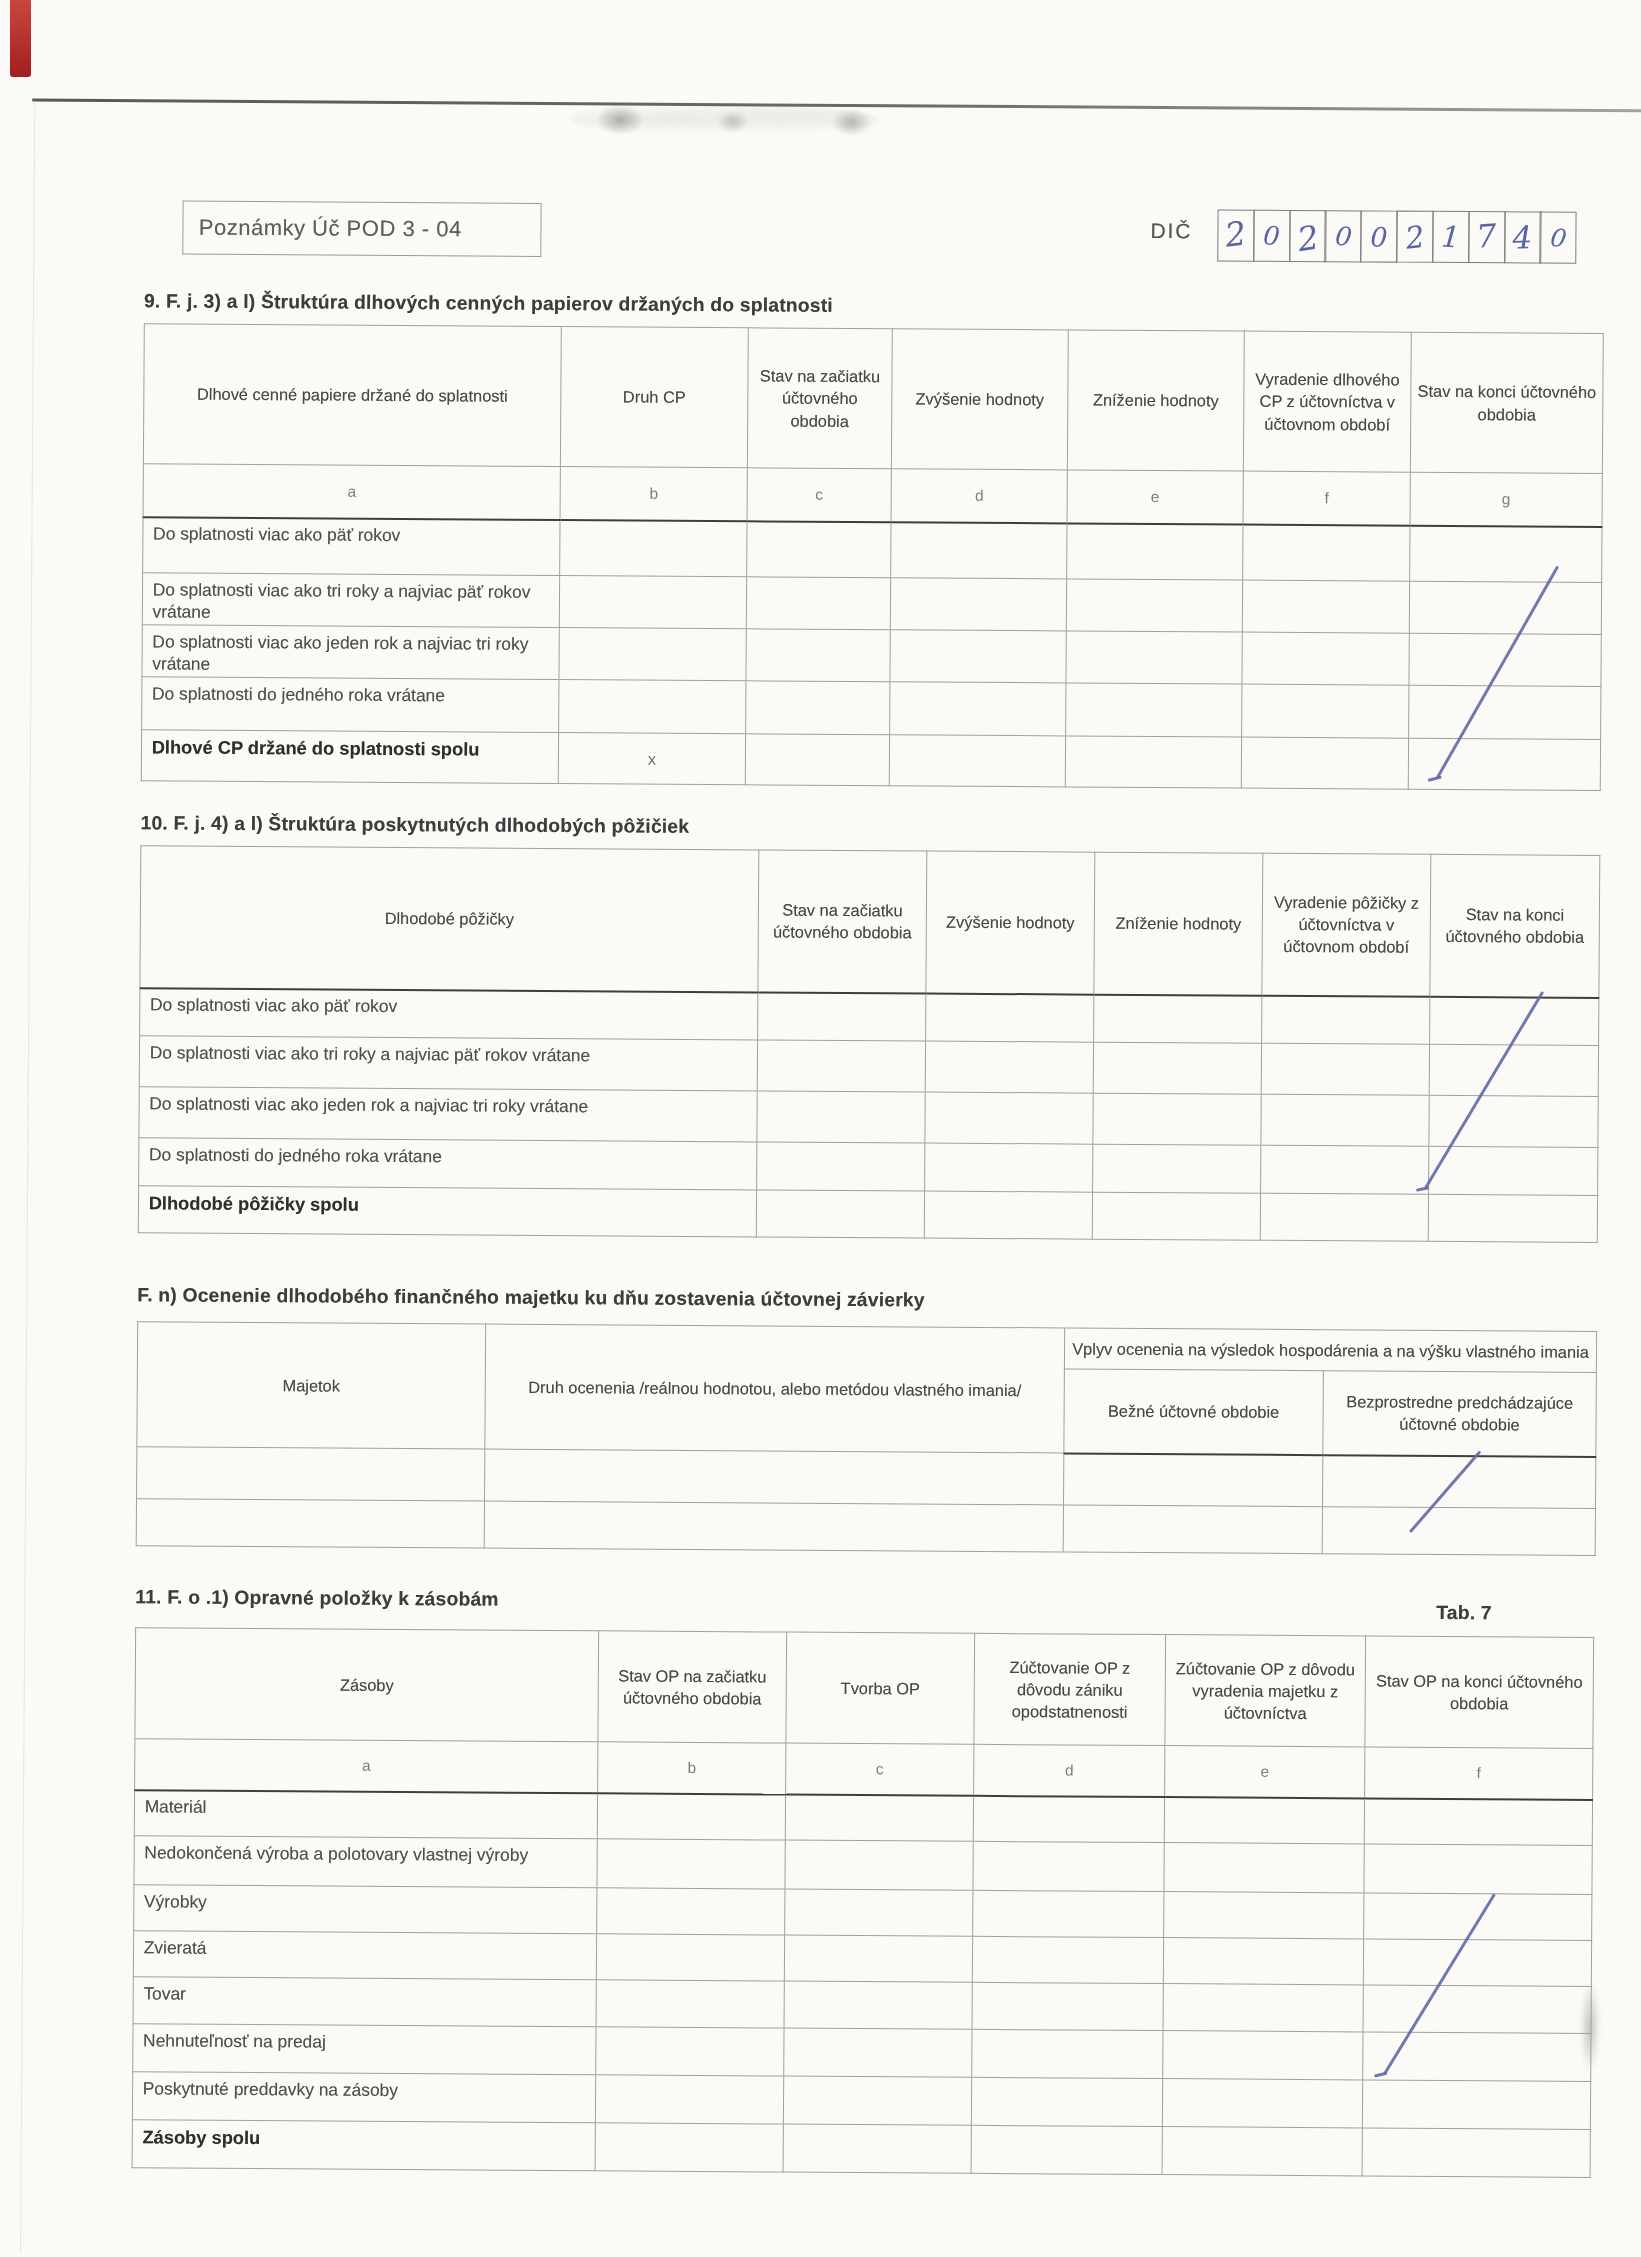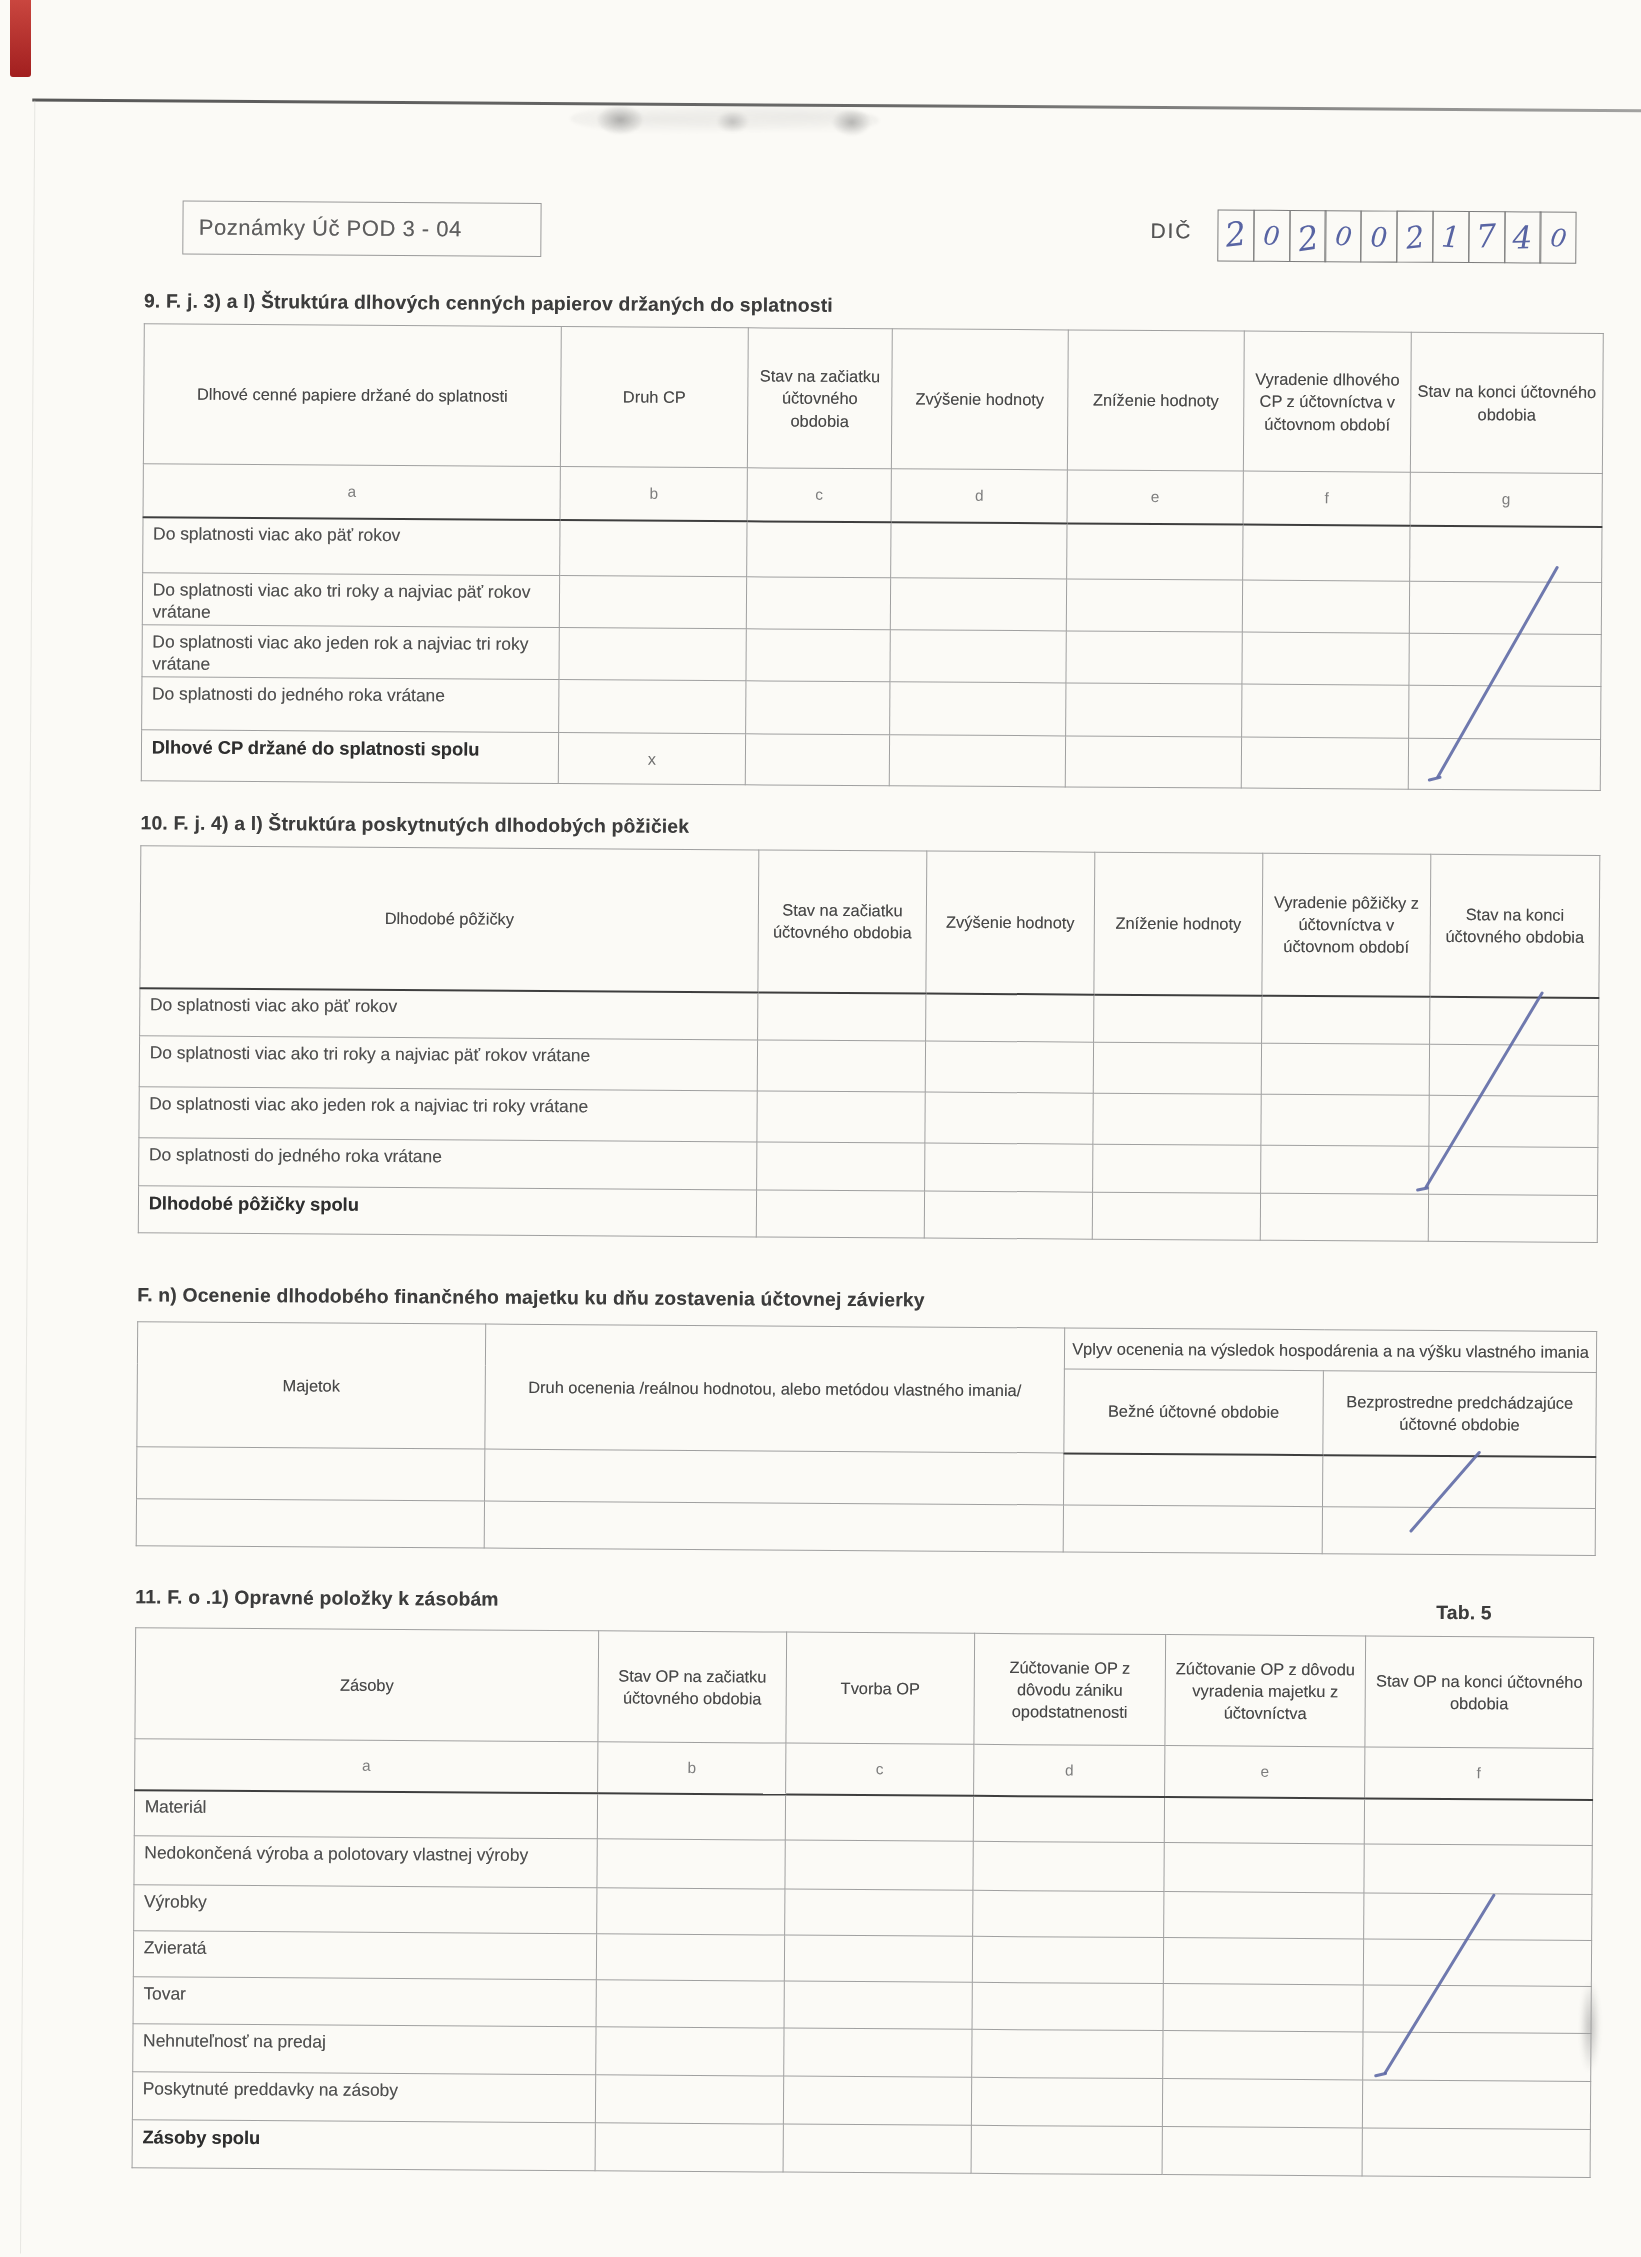--- a/index.html
+++ b/index.html
@@ -303,21 +303,21 @@
     <tr style="height:47px">
           <td></td>
           <td></td>
           <td></td>
           <td></td>
         </tr>
   </tbody>
     </table>
 
   <div class="abs sec-title scan-text" style="left:145px;top:1586px;">11. F. o .1) Opravné položky k zásobám</div>
-  <div class="abs sec-title scan-text" style="left:1446px;top:1593px;">Tab. 5</div>
+  <div class="abs sec-title scan-text" style="left:1446px;top:1593px;">Tab. 7</div>
   <table id="t11">
     <colgroup>
       <col style="width:463px">
         <col style="width:188px">
         <col style="width:188px">
       <col style="width:191px">
         <col style="width:200px">
         <col style="width:228px">
     </colgroup>
     <tbody>

